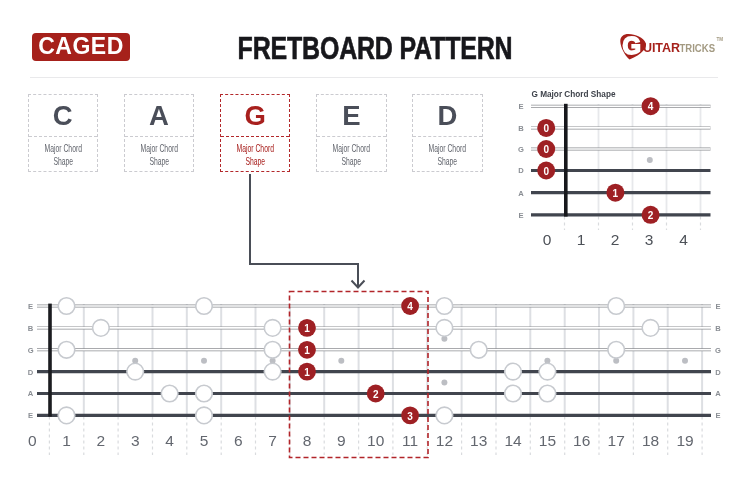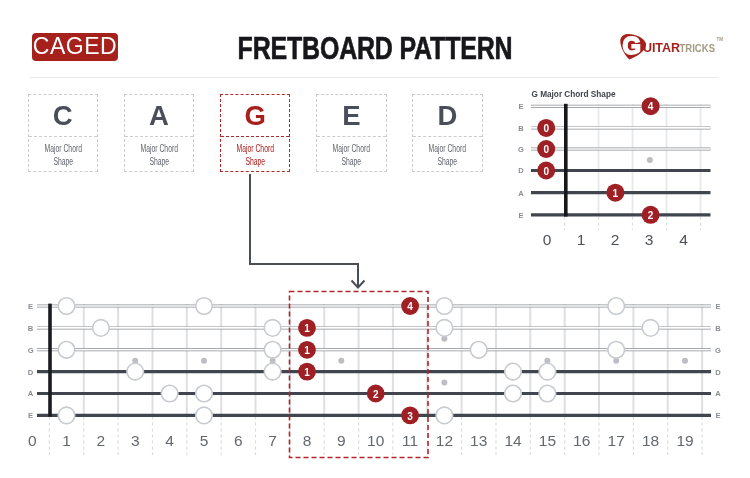--- a/index.html
+++ b/index.html
@@ -1,18 +1,18 @@
 <!DOCTYPE html>
 <html><head>
 <meta charset="utf-8">
 <style>
   html,body{margin:0;padding:0;}
   body{width:750px;height:478px;background:#ffffff;font-family:"Liberation Sans",sans-serif;position:relative;overflow:hidden;}
-  .badge{position:absolute;left:32px;top:33px;width:86px;height:28px;background:#A6211B;border-radius:4px;
-    color:#fff;font-weight:normal;font-size:23px;text-align:center;line-height:27px;letter-spacing:0.5px;}
+  .badge{position:absolute;left:32px;top:33px;width:98px;height:28px;background:#A6211B;border-radius:4px;
+    color:#fff;font-weight:bold;font-size:23px;text-align:center;line-height:27px;letter-spacing:0.5px;}
   .title{position:absolute;left:0;top:31px;width:750px;text-align:center;color:#17171B;
     font-weight:bold;font-size:30.5px;letter-spacing:-0.2px;transform:scaleX(0.818);transform-origin:50% 0;-webkit-text-stroke:0.6px #17171B;}
   .sep{position:absolute;left:30px;top:76.5px;width:688px;height:1px;background:#E9E9EB;}
   .cbox{position:absolute;top:94px;width:70.5px;height:78px;border:1px dashed #CBCBD0;box-sizing:border-box;}
   .cbox .ltr{height:41px;border-bottom:1px dashed #CBCBD0;display:flex;align-items:center;justify-content:center;
     font-weight:bold;font-size:27.5px;color:#4A4E59;}
   .cbox .txt{padding-top:5px;text-align:center;font-size:11px;line-height:12.5px;color:#62656D;transform:scaleX(0.62);transform-origin:50% 0;}
   .cbox.red{border:1.5px dashed #B3282B;}
   .cbox.red .ltr{border-bottom:1px dashed #B3282B;color:#A8201E;}
   .cbox.red .txt{color:#A8201E;}

